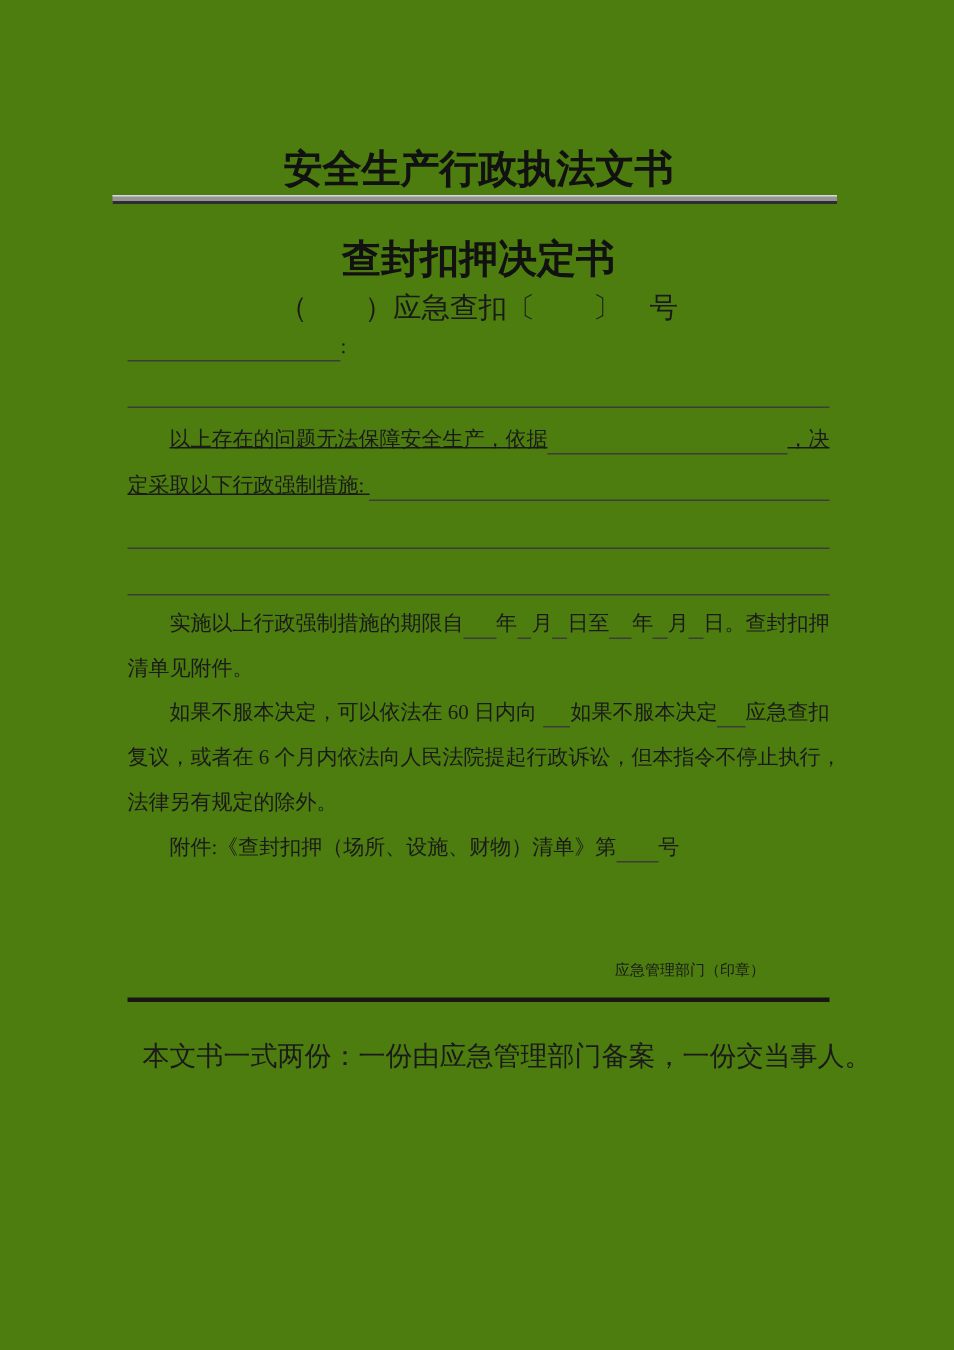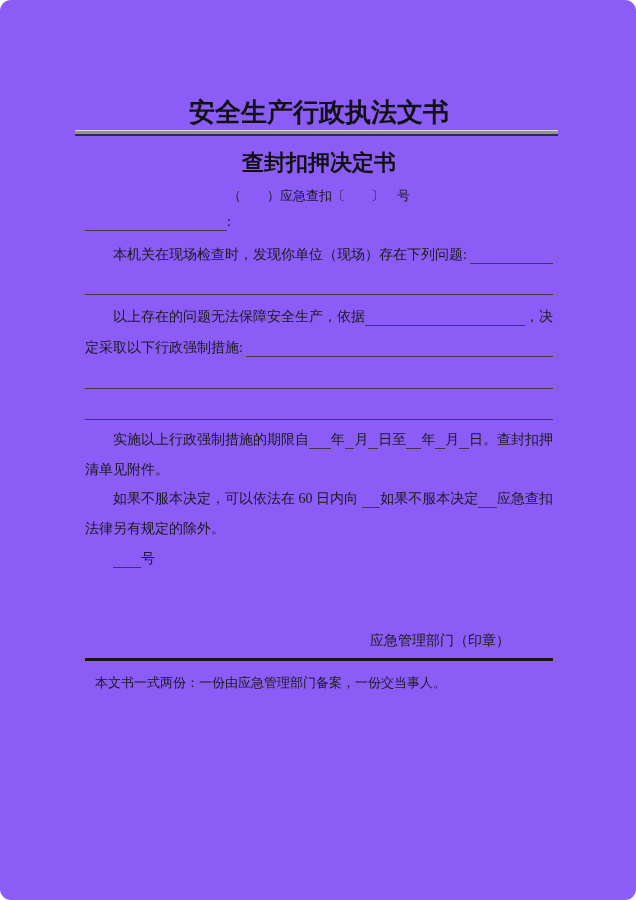--- a/index.html
+++ b/index.html
@@ -1,86 +1,85 @@
 <!DOCTYPE html>
 <html><head>
 <meta charset="utf-8">
 <style>
   html,body{margin:0;padding:0;background:#ffffff;}
   .page{
     position:relative;
     width:636px;height:900px;
-    background:#8b5cf6;
+    background:#4d7c0f;
     overflow:hidden;
     font-family:"Liberation Serif","DejaVu Serif",serif;
     color:#1a1a1a;
-    border-radius:11px;
   }
   .content{margin:0 83px 0 85px;}
   .category-title{
     margin:98px 0 0 0;
     font-size:26px;font-weight:bold;
     line-height:30px;text-align:center;color:#111;
     white-space:nowrap;
   }
   .separator{
     height:3px;background:#949494;
     border-top:1px solid #d8d8d8;
     border-bottom:2px solid #2e2e2e;
     margin:2px 0 0 -10px;width:calc(100% + 15px);
   }
   .doc-title{
-    margin:14px 0 0 0;
-    font-size:22px;font-weight:bold;
+    margin:24px 0 0 0;
+    font-size:26px;font-weight:bold;
     line-height:26px;text-align:center;color:#111;
     white-space:nowrap;
   }
   .doc-number{
     margin-top:11px;
-    font-size:13px;line-height:18px;text-align:center;
+    font-size:19px;line-height:18px;text-align:center;
     white-space:pre;
   }
   .line{
     display:flex;align-items:flex-end;
     font-size:14px;line-height:19px;
     white-space:pre;
   }
   .line .txt{display:inline-block;}
   .blank{
     display:inline-block;
     border-bottom:1px solid #3c3c3c;
     height:17px;
   }
   .blank.grow{flex:1 1 auto;}
   .indent{padding-left:28px;}
   .ruled{height:30px;border-bottom:1px solid #3c3c3c;}
-  .h26{height:26px;} .h33{height:33px;} .h31{height:31px;}
+  .h26{height:26px;} .h33{height:33px;} .h31{height:31px;text-decoration:underline;}
   .h30{height:30px;} .h29{height:29px;justify-content:space-between;}
   .sig-authority{
     margin-top:52px;height:30px;
-    font-size:14px;line-height:19px;
+    font-size:10px;line-height:19px;
     text-align:center;padding-right:43px;
     display:flex;align-items:flex-end;justify-content:flex-end;
     white-space:pre;
   }
   .sig-date{
     height:28px;
     font-size:14px;line-height:19px;
     text-align:right;padding-right:83px;
     display:flex;align-items:flex-end;justify-content:flex-end;
     white-space:pre;
   }
   .footer-divider{
     margin-top:8px;
     border-top:3px solid #161616;
     height:0;
   }
   .footer-note{
-    margin-top:12px;padding-left:10px;
-    font-size:13px;line-height:20px;
+    margin-top:26px;padding-left:10px;
+    font-size:18px;line-height:20px;
     white-space:pre;
   }
 </style>
 </head>
 <body>
 
 <div class="page">
   <div class="content">
 
     <div class="category-title">安全生产行政执法文书</div>
@@ -88,23 +87,20 @@
     <div class="separator"></div>
 
     <div class="doc-title">查封扣押决定书</div>
 
     <div class="doc-number">（　　）应急查扣〔　　〕　号</div>
 
     <div class="line h26">
       <span class="blank" style="width:142px"></span><span class="txt">:</span>
     </div>
 
-    <div class="line h33 indent">
-      <span class="txt">本机关在现场检查时，发现你单位（现场）存在下列问题: </span><span class="blank grow"></span>
-    </div>
 
     <div class="ruled"></div>
 
     <div class="line h31 indent">
       <span class="txt">以上存在的问题无法保障安全生产，依据</span><span class="blank grow"></span><span class="txt">，决</span>
     </div>
 
     <div class="line h31">
       <span class="txt">定采取以下行政强制措施: </span><span class="blank grow"></span>
     </div>
@@ -117,27 +113,30 @@
     </div>
 
     <div class="line h30">
       <span class="txt">清单见附件。</span>
     </div>
 
     <div class="line h29 indent">
       <span class="txt">如果不服本决定，可以依法在 60 日内向 </span><span class="blank grow"></span><span class="txt">如果不服本决定</span><span class="blank grow"></span><span class="txt">应急查扣</span>
     </div>
 
+    <div class="line h30">
+      <span class="txt">复议，或者在 6 个月内依法向</span><span class="blank" style="width:34px"></span><span class="txt">人民法院提起行政诉讼，但本指令不停止执行，</span>
+    </div>
 
     <div class="line h30">
       <span class="txt">法律另有规定的除外。</span>
     </div>
 
     <div class="line h30 indent">
-      <span class="blank" style="width:28px"></span><span class="txt">号</span>
+      <span class="txt">附件:《查封扣押（场所、设施、财物）清单》第</span><span class="blank" style="width:28px"></span><span class="txt">号</span>
     </div>
 
     <div class="sig-authority">应急管理部门（印章）</div>
 
 
     <div class="footer-divider"></div>
 
     <div class="footer-note">本文书一式两份：一份由应急管理部门备案，一份交当事人。</div>
 
   </div>

